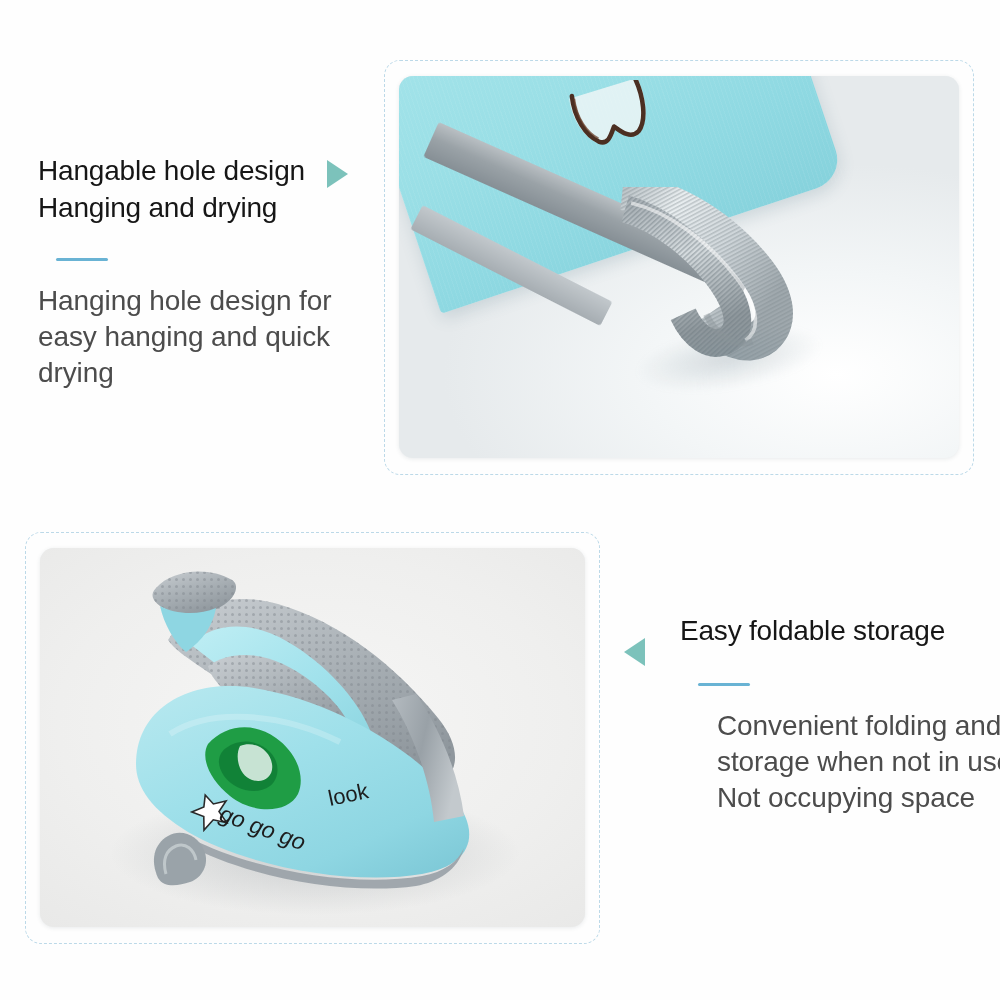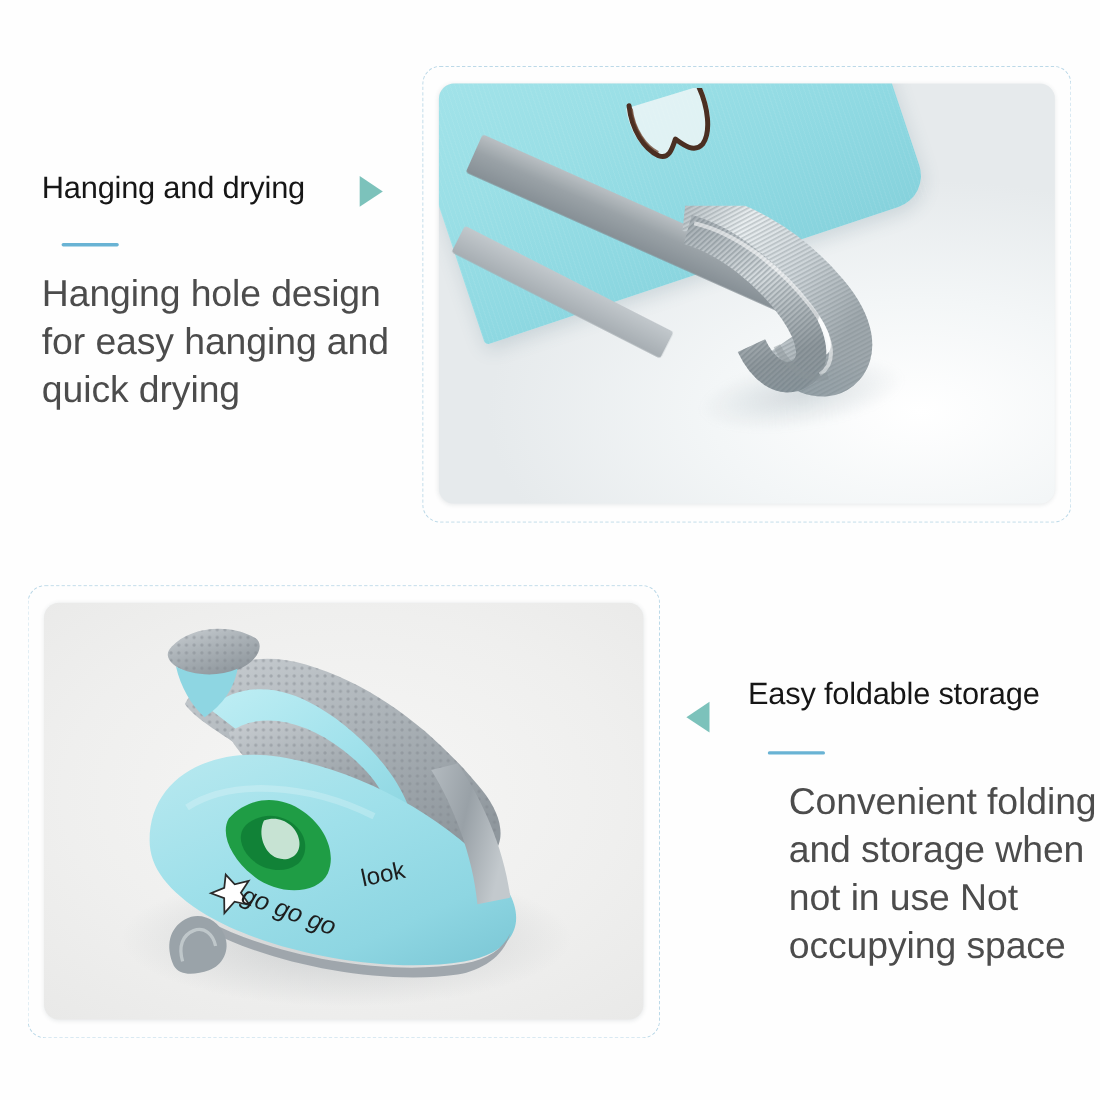--- a/index.html
+++ b/index.html
@@ -132,31 +132,31 @@
   .text-block { position: absolute; }
 
   .headline {
     font-size: 28px;
     font-weight: 400;
     color: #161616;
     letter-spacing: -0.2px;
     line-height: 1.0;
     white-space: nowrap;
   }
-  .headline + .headline { margin-top: 22px; }
+  .headline + .headline { margin-top: 9px; }
 
   .rule {
     width: 52px;
     height: 3px;
     background: #69b3d4;
     border-radius: 2px;
   }
 
   .body-text {
-    font-size: 34px;
+    font-size: 28px;
     line-height: 1.28;
     color: #4c4c4c;
     font-weight: 400;
     letter-spacing: -0.1px;
   }
 
   
   .tri {
     position: absolute;
     width: 0; height: 0;
@@ -235,20 +235,21 @@
         <path d="M14 22 C 66 34, 122 76, 160 126 C 190 166, 194 198, 172 212" fill="none" stroke="#ffffff" stroke-width="5" opacity="0.55"></path>
 
         <path d="M118 176 C 132 206, 158 222, 182 214" fill="none" stroke="#8b949a" stroke-width="9" opacity="0.45"></path>
       </svg>
 
       <div class="strap-shadow"></div>
     </div>
   </div>
 
   <div class="text-block" id="block-left">
+    <div class="headline">Hangable hole design</div>
     <div class="headline">Hanging and drying</div>
     <div class="rule"></div>
     <div class="body-text">Hanging hole design for easy hanging and quick drying</div>
   </div>
   <div class="tri tri-right" id="tri-top"></div>
 
   <div class="dashed-frame" id="frame-bottom"></div>
 
   <div class="photo-card" id="photo-bottom">
     <div class="photo-bot-inner">

